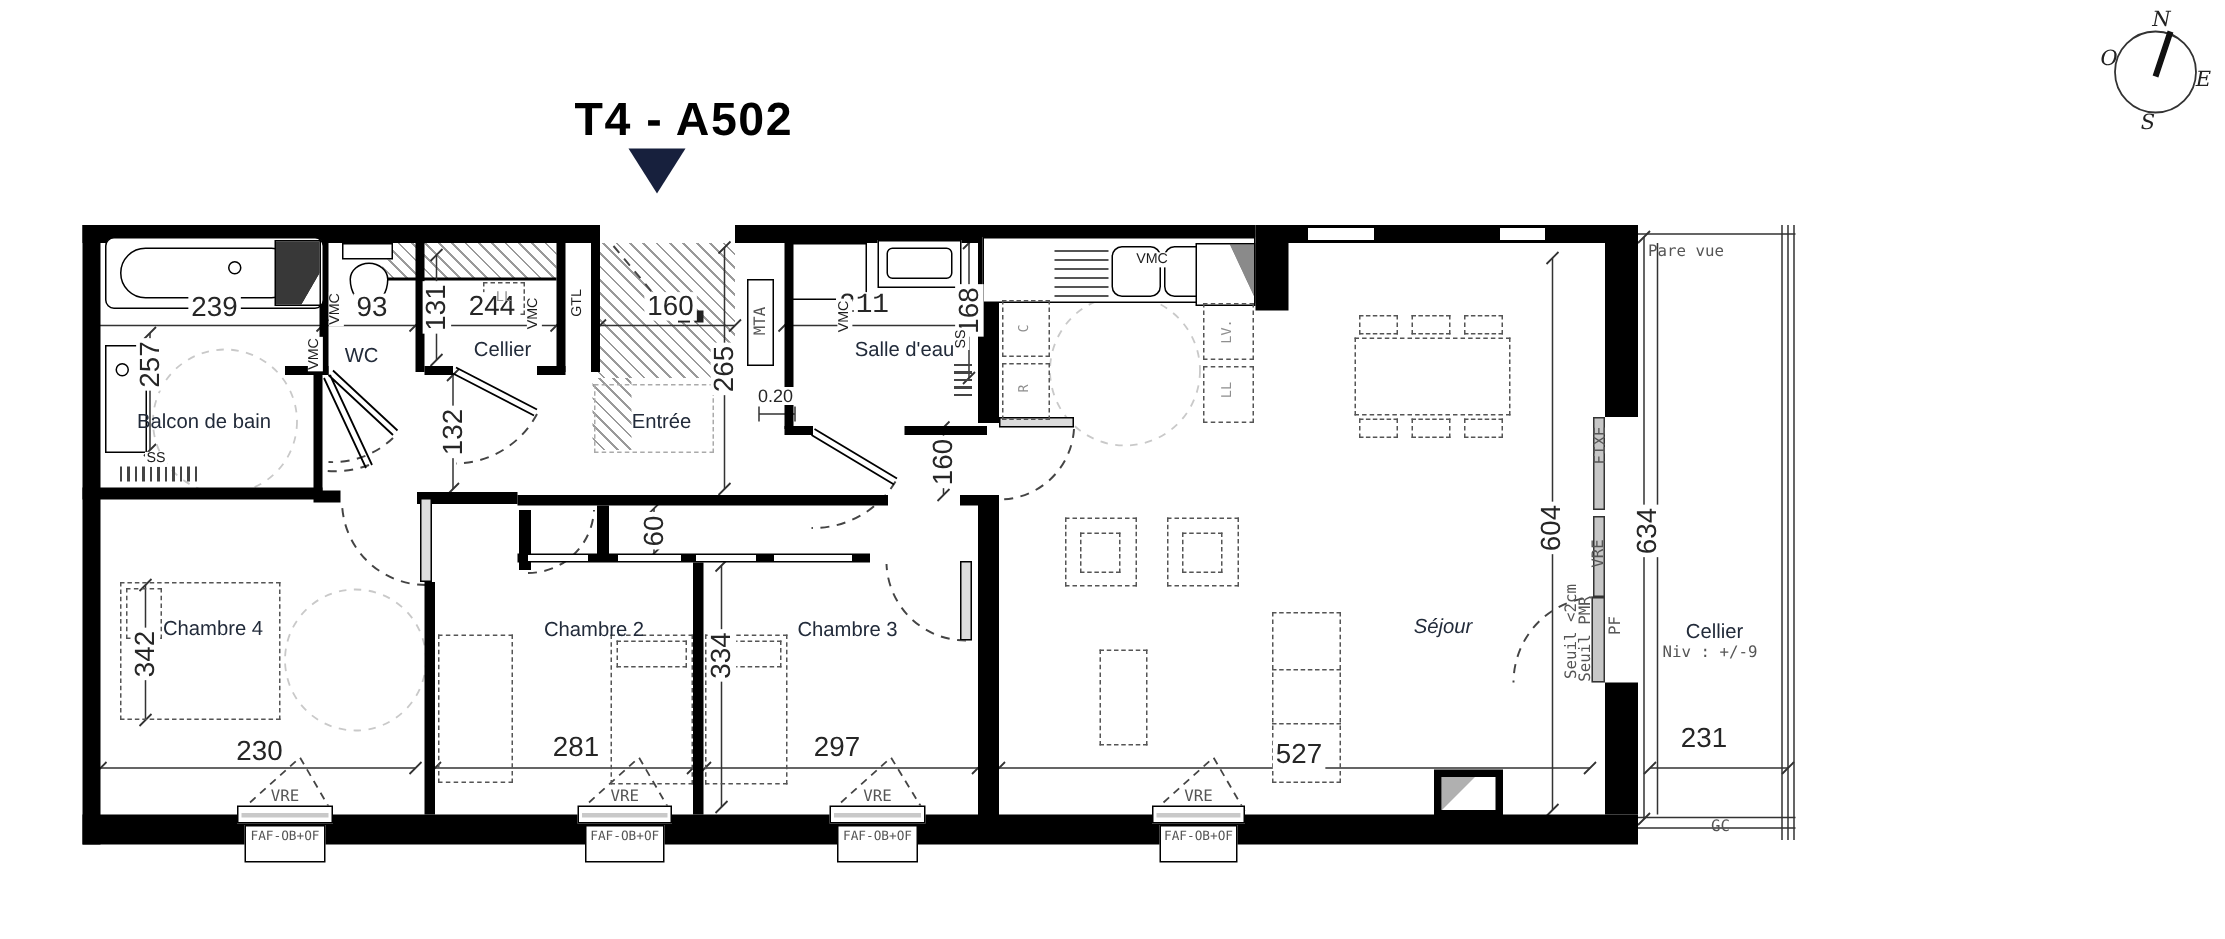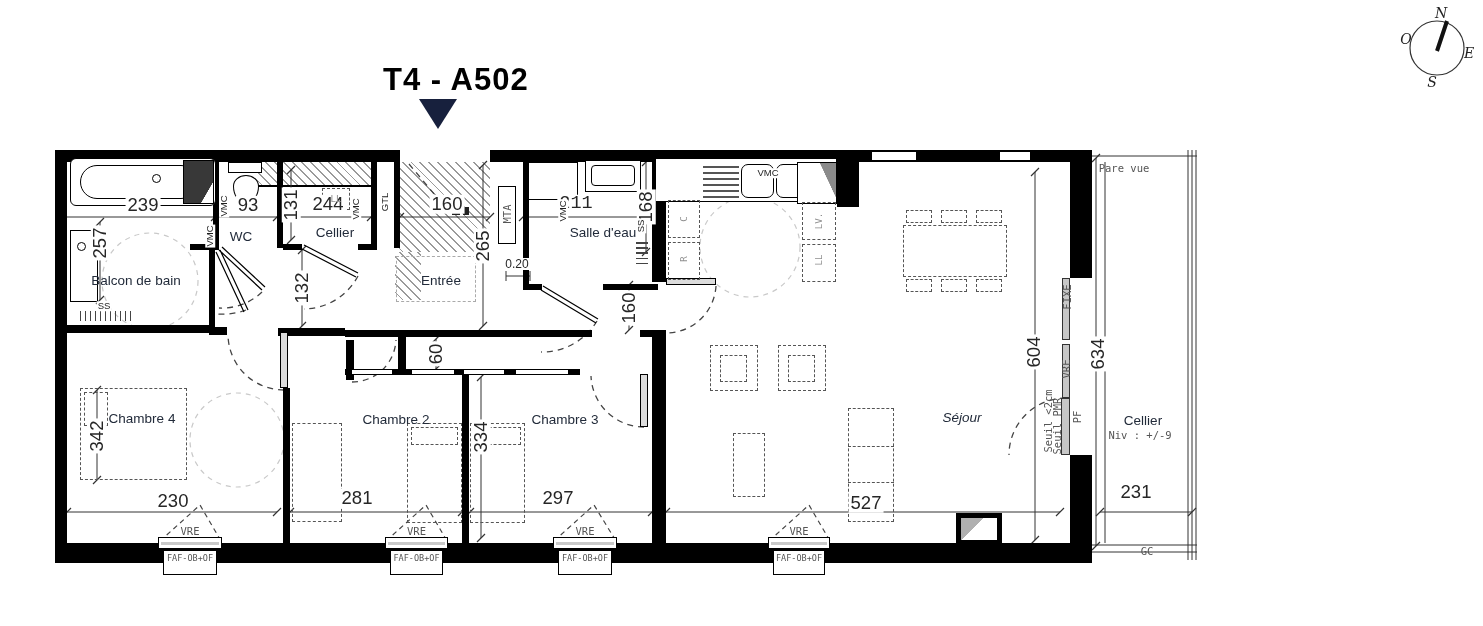--- a/index.html
+++ b/index.html
@@ -160,21 +160,21 @@
     <div class="lab room" style="left: 396px; top: 420px;">Chambre 2</div>
     <div class="lab room" style="left: 565px; top: 420px;">Chambre 3</div>
     <div class="lab room" style="left: 962px; top: 418px; font-style: italic;">Séjour</div>
     <div class="lab room" style="left: 1143px; top: 421px;">Cellier</div>
     <div class="lab dim" style="left: 143px; top: 205px;">239</div>
     <div class="lab dim" style="left: 248px; top: 205px;">93</div>
     <div class="lab dim" style="left: 328px; top: 204px;">244</div>
     <div class="lab dim" style="left: 447px; top: 204px;">160</div>
     <div class="lab dim" style="left: 576px; top: 204px; font-family: Liberation Mono, monospace;">211</div>
     <div class="lab dim" style="left: 173px; top: 501px;">230</div>
-    <div class="lab dim" style="left: 357px; top: 498px; text-align: center;">281</div>
+    <div class="lab dim" style="left: 384px; top: 498px; text-align: center;">281</div>
     <div class="lab dim" style="left: 558px; top: 498px;">297</div>
     <div class="lab dim" style="left: 866px; top: 503px;">527</div>
     <div class="lab dim" style="left: 1136px; top: 492px;">231</div>
     <div class="lab dims" style="left: 517px; top: 264px;">0.20</div>
     <div class="lab dim v" style="left: 291px; top: 205px;">131</div>
     <div class="lab dim v" style="left: 100px; top: 243px;">257</div>
     <div class="lab dim v" style="left: 483px; top: 246px;">265</div>
     <div class="lab dim v" style="left: 646px; top: 207px;">168</div>
     <div class="lab dim v" style="left: 302px; top: 288px;">132</div>
     <div class="lab dim v" style="left: 629px; top: 308px;">160</div>

